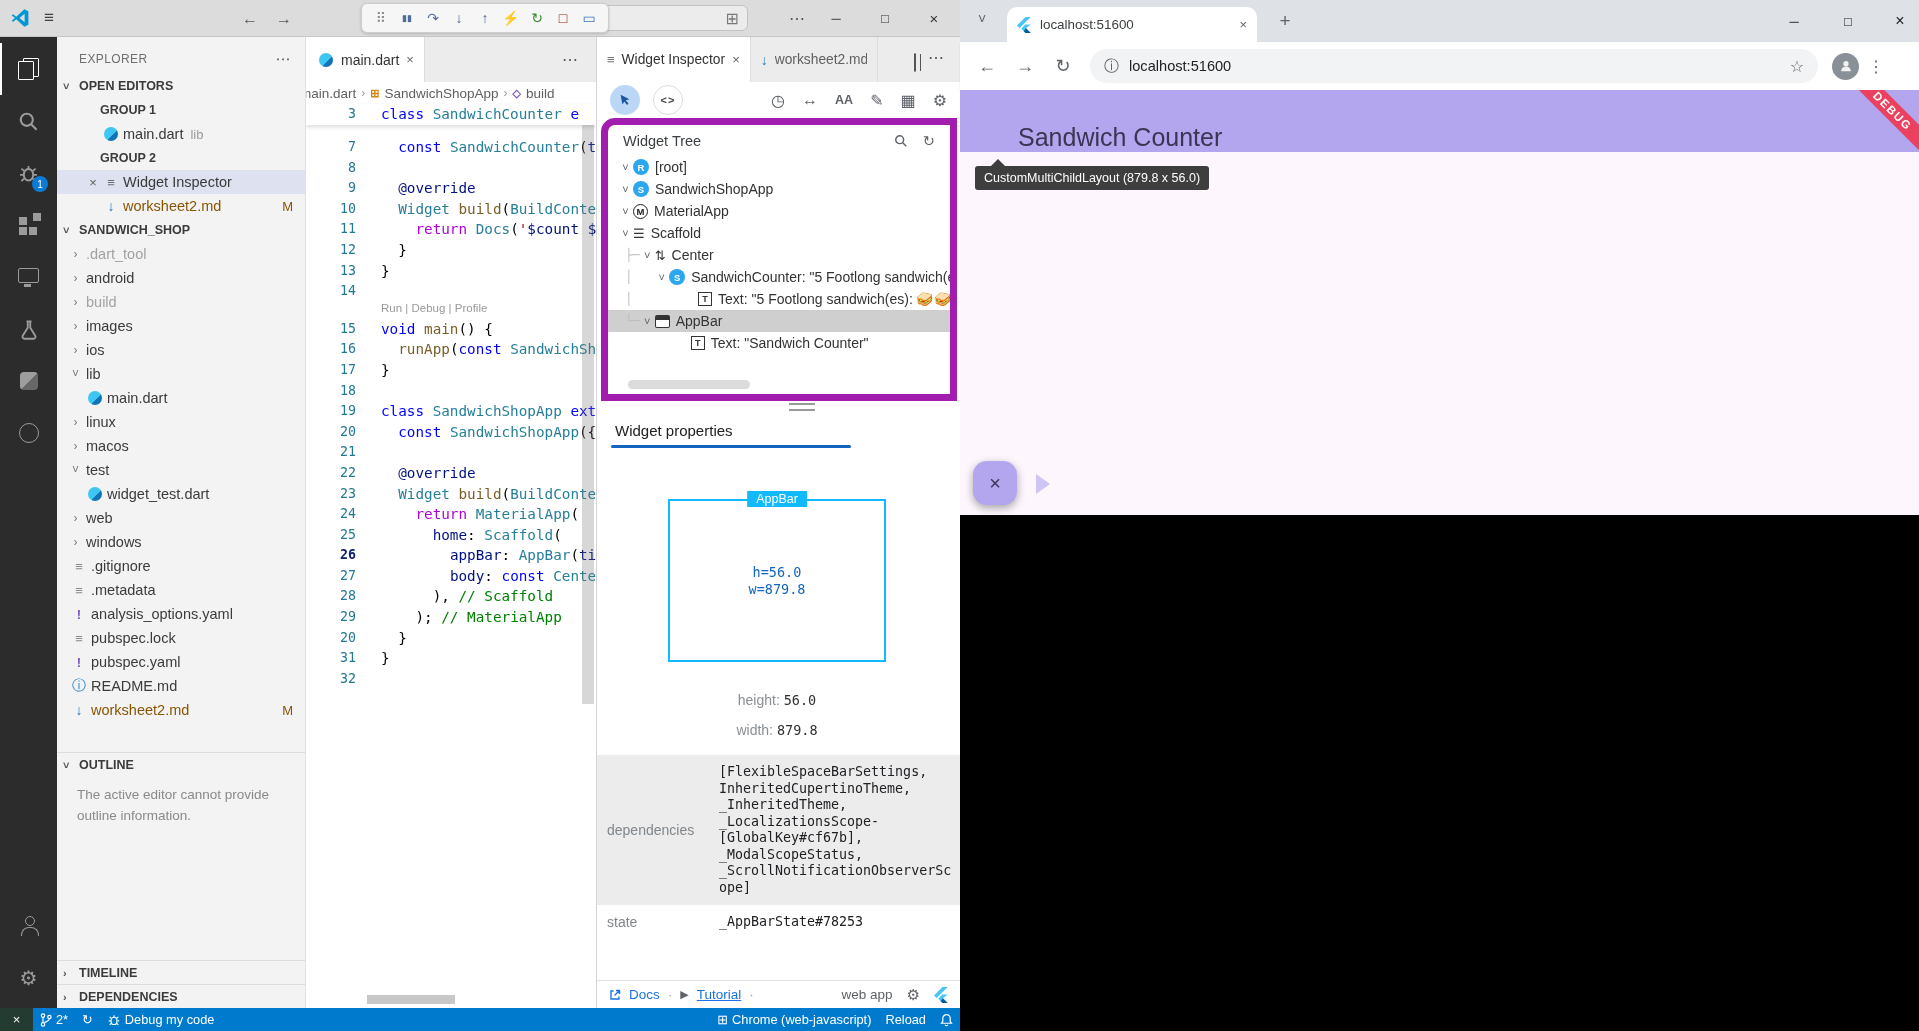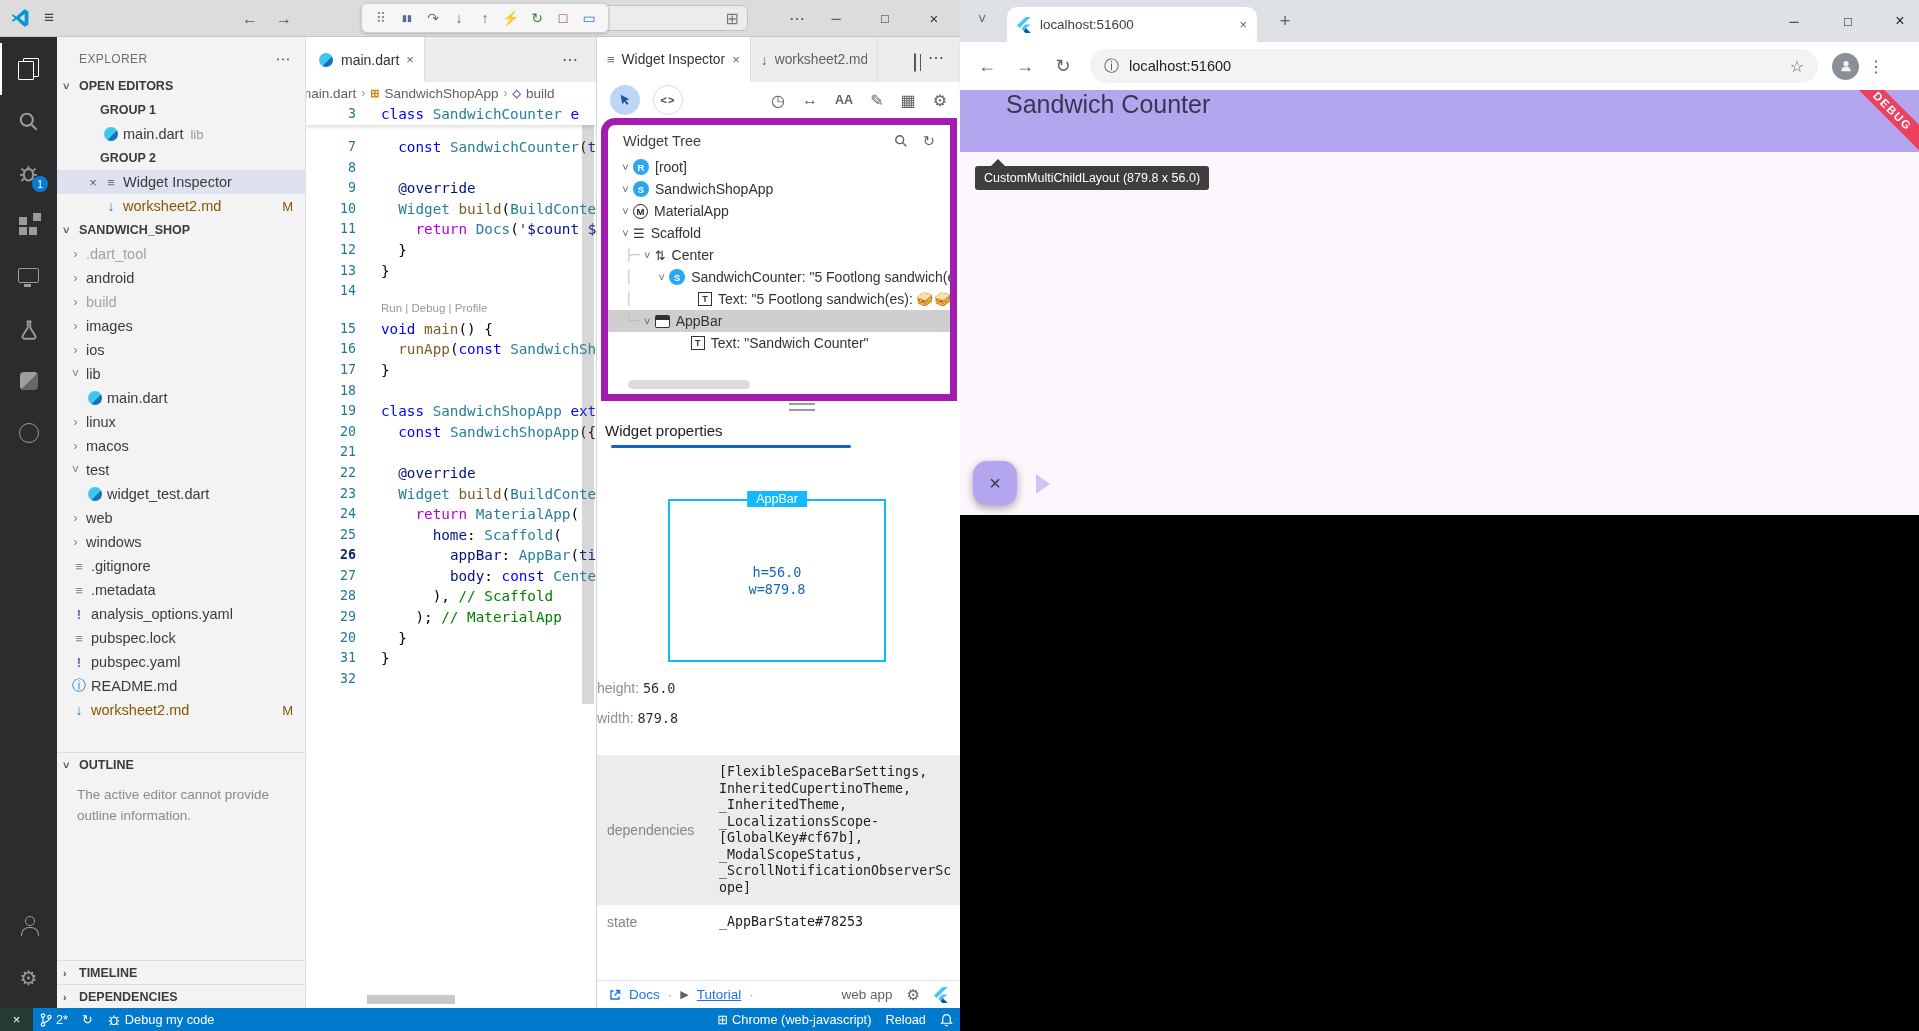--- a/index.html
+++ b/index.html
@@ -125,28 +125,28 @@
     display:flex;align-items:center;justify-content:center}
   .wt-circleM{width:15px;height:15px;border-radius:50%;border:1.6px solid #222;color:#222;font-size:9.5px;font-weight:bold;
     display:flex;align-items:center;justify-content:center;background:#fff}
   .wt-sq{width:14px;height:14px;border:1.6px solid #333;color:#333;font-size:9px;font-weight:bold;
     display:flex;align-items:center;justify-content:center;background:#fff}
   .wt-appbar{width:15px;height:13px;border:1.6px solid #333;border-top:5px solid #333;border-radius:2px;background:#fff}
   .wt-glyph{font-size:13px;color:#333}
   .tree-scroll{position:absolute;left:20px;bottom:5px;width:122px;height:9px;border-radius:5px;background:#dcdcdc}
   .drag-handle{position:absolute;left:192px;top:366px;width:26px;height:8px;border-top:2px solid #9a9a9a;border-bottom:2px solid #9a9a9a}
   .props{position:absolute;left:0;right:0;top:376px;bottom:28px;overflow:hidden}
-  .props-tab{display:inline-block;margin-left:4px;padding:9px 4px 6px 4px;font-size:15px;color:#202124}
+  .props-tab{display:inline-block;margin-left:14px;padding:9px 4px 6px 4px;font-size:15px;color:#202124}
   .props-underline{margin-left:14px;width:240px;height:3px;background:#1565c0;border-radius:2px}
   .lay-box{position:absolute;left:71px;top:86px;width:218px;height:163px;border:2px solid #13b9fd;
     display:flex;flex-direction:column;align-items:center;justify-content:center}
   .lay-label{position:absolute;top:-10px;left:50%;transform:translateX(-50%);background:#13b9fd;color:#fff;
     font-size:12.5px;padding:1px 9px;white-space:nowrap}
   .lay-dims{font-family:"DejaVu Sans Mono",monospace;font-size:13.5px;color:#1565c0;text-align:center;line-height:17px}
-  .flds{position:absolute;top:260px;left:0;width:360px;text-align:left;font-size:14px;line-height:30px}
+  .flds{position:absolute;top:272px;left:0;width:360px;text-align:center;font-size:14px;line-height:30px}
   .flds .l{color:#8a8f94}.flds .v{color:#303134;font-family:"DejaVu Sans Mono",monospace;font-size:13.5px}
   .ptable{position:absolute;top:342px;left:0;right:0;font-size:14px}
   .prow{display:flex;padding:9px 6px 9px 10px}
   .prow.shade{background:#ececec}
   .prow .pl{width:112px;flex:none;color:#80868b;align-self:center}
   .prow .pv{width:236px;font-family:"DejaVu Sans Mono",monospace;font-size:13.3px;line-height:16.5px;
     color:#202124;overflow-wrap:anywhere}
   .insp-foot{position:absolute;left:0;right:0;bottom:0;height:28px;border-top:1px solid #e0e0e0;background:#fff;
     display:flex;align-items:center;padding:0 12px;gap:8px;font-size:13.5px}
   .lnk{color:#1a73e8}.lnk.u{text-decoration:underline}
@@ -175,21 +175,21 @@
     box-shadow:0 1px 2px rgba(0,0,0,.10)}
   .nav-ic{width:34px;height:34px;display:flex;align-items:center;justify-content:center;color:#5f6368;font-size:18px;flex:none}
   .omnibox{width:728px;height:34px;background:#f1f3f4;border-radius:17px;display:flex;align-items:center;
     padding:0 14px;gap:10px;font-size:14.6px;color:#202124;margin-left:6px}
   .omnibox .info{color:#5f6368;font-size:15px}
   .omnibox .star{margin-left:auto;color:#5f6368;font-size:16px}
   .avatar{width:27px;height:27px;border-radius:50%;background:#899098;display:flex;align-items:center;justify-content:center;
     margin-left:10px;color:#f1f1f1}
   .kebab{width:26px;display:flex;align-items:center;justify-content:center;color:#5f6368;font-size:16px}
   .app{position:absolute;left:0;top:90px;width:959px;height:425px;background:#fdf7fd;overflow:hidden}
-  .appbar{height:62px;background:#b3a5ee;display:flex;align-items:flex-start;padding-left:46px;font-size:25px;color:#3b3554}
+  .appbar{height:62px;background:#b3a5ee;display:flex;align-items:flex-end;padding-left:58px;font-size:25px;color:#3b3554}
   .debug-ribbon{position:absolute;top:12px;right:-34px;transform:rotate(45deg);background:rgba(243,51,74,.88);
     color:#fff;font-size:11.5px;font-weight:bold;letter-spacing:1.5px;padding:3px 36px;z-index:2}
   .tooltip{position:absolute;left:15px;top:76px;background:#3e3e3e;color:#fff;font-size:12.5px;
     padding:5px 9px;border-radius:3px;white-space:nowrap}
   .tooltip::before{content:"";position:absolute;top:-7px;left:16px;border:7px solid transparent;border-bottom:7px solid #3e3e3e;border-top:0}
   .body-line{position:absolute;left:0;top:231px;width:100%;display:flex;align-items:center;justify-content:center;
     gap:3px;font-size:19px;color:#1c1b20}
   .sw{width:19px;height:19px;border-radius:4px;flex:none;
     background:linear-gradient(135deg,#f7d154 0 38%,#e8b33c 38% 52%,#8bc34a 52% 62%,#f0c050 62% 100%);
     box-shadow:inset 0 0 0 1px rgba(0,0,0,.13)}

